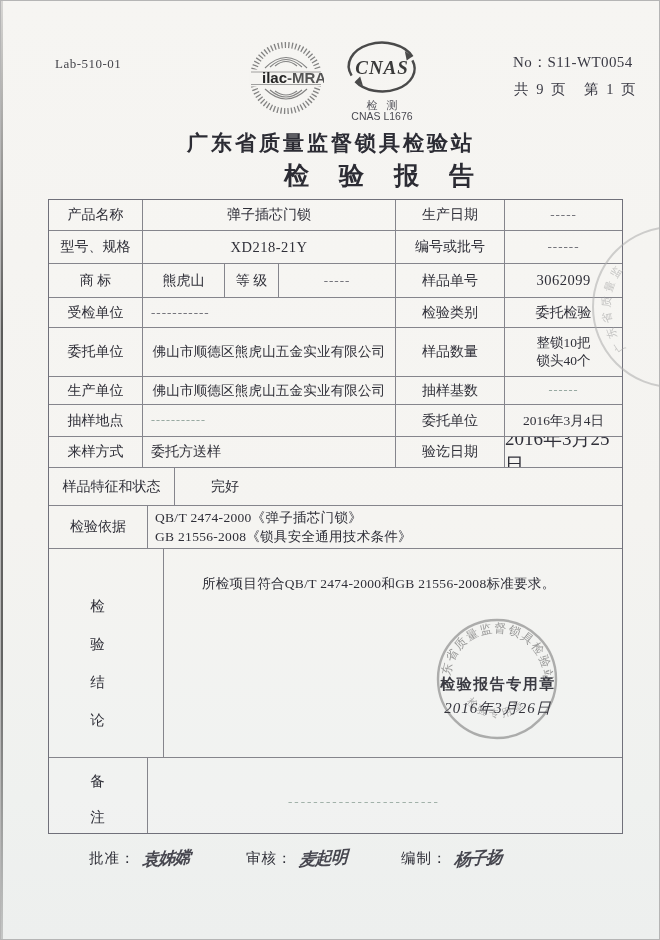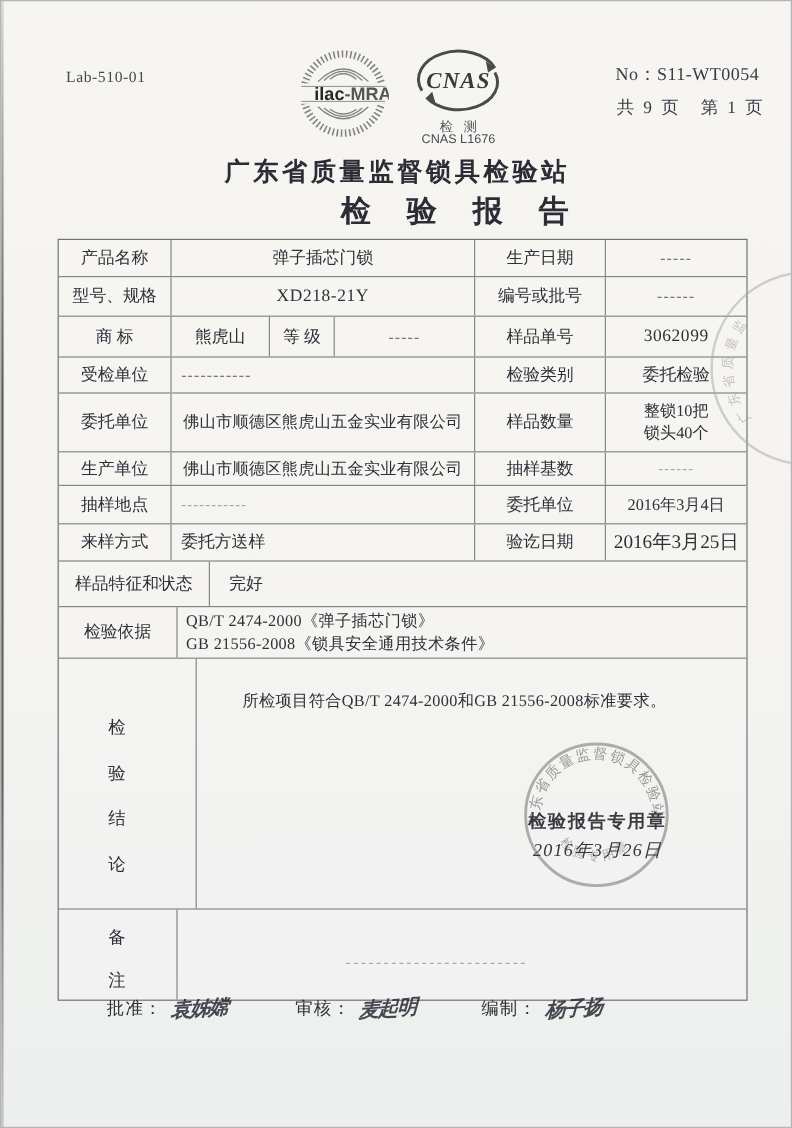--- a/index.html
+++ b/index.html
@@ -49,21 +49,21 @@
     color:#9cab a3;color:#9cada4;font-size:13px;letter-spacing:2px;}
   
   .stamp-main{position:absolute;left:428px;top:612px;pointer-events:none;}
   .stamp-overlay-label{position:absolute;left:406px;top:674px;width:182px;text-align:center;
     font-size:15px;font-weight:bold;letter-spacing:1.5px;color:#3a3a42;}
   .stamp-overlay-date{position:absolute;left:406px;top:698px;width:182px;text-align:center;
     font-size:15px;letter-spacing:1px;color:#34343c;font-style:italic;}
   .stamp-edge{position:absolute;left:586px;top:220px;pointer-events:none;}
   
   .footer-sign{position:absolute;left:47px;top:828px;width:575px;height:40px;}
-  .sign-group{position:absolute;top:0;display:flex;align-items:flex-start;text-align:center;}
+  .sign-group{position:absolute;top:18px;display:flex;align-items:flex-start;text-align:center;}
   .sg-approve{left:41px;} .sg-review{left:198px;} .sg-prepare{left:353px;}
   .sign-label{font-size:14.5px;color:#2f2f38;letter-spacing:1px;padding-top:2px;}
   .sig{font-size:17px;font-style:italic;color:#2a2a34;transform:rotate(-4deg) skewX(-6deg);
     margin-left:6px;letter-spacing:-1px;font-weight:bold;opacity:.85;}
 </style>
 </head>
 <body>
 
 <div class="page">
   <div class="edge-left"></div>
@@ -146,25 +146,25 @@
     <div class="row" style="height:31px">
       <div class="cell lab">抽样地点</div>
       <div class="cell val left dash-faint">-----------</div>
       <div class="cell lab2">委托单位</div>
       <div class="cell val2" style="font-size:13.5px">2016年3月4日</div>
     </div>
     <div class="row" style="height:30px">
       <div class="cell lab">来样方式</div>
       <div class="cell val left">委托方送样</div>
       <div class="cell lab2">验讫日期</div>
-      <div class="cell val2" style="font-size:16px">2016年3月25日</div>
+      <div class="cell val2" style="font-size:19px">2016年3月25日</div>
     </div>
     <div class="row" style="height:37px">
       <div class="cell" style="flex:0 0 125px">样品特征和状态</div>
-      <div class="cell left" style="flex:1 1 auto;padding-left:16px">完好</div>
+      <div class="cell left" style="flex:1 1 auto;padding-left:36px">完好</div>
     </div>
     <div class="row" style="height:42px">
       <div class="cell" style="flex:0 0 98px">检验依据</div>
       <div class="cell basis-lines" style="flex:1 1 auto">
         <span>QB/T 2474-2000《弹子插芯门锁》</span>
         <span>GB 21556-2008《锁具安全通用技术条件》</span>
       </div>
     </div>
     <div class="row" style="height:208px">
       <div class="cell vert" style="flex:0 0 98px;padding-top:48px;row-gap:19px">

